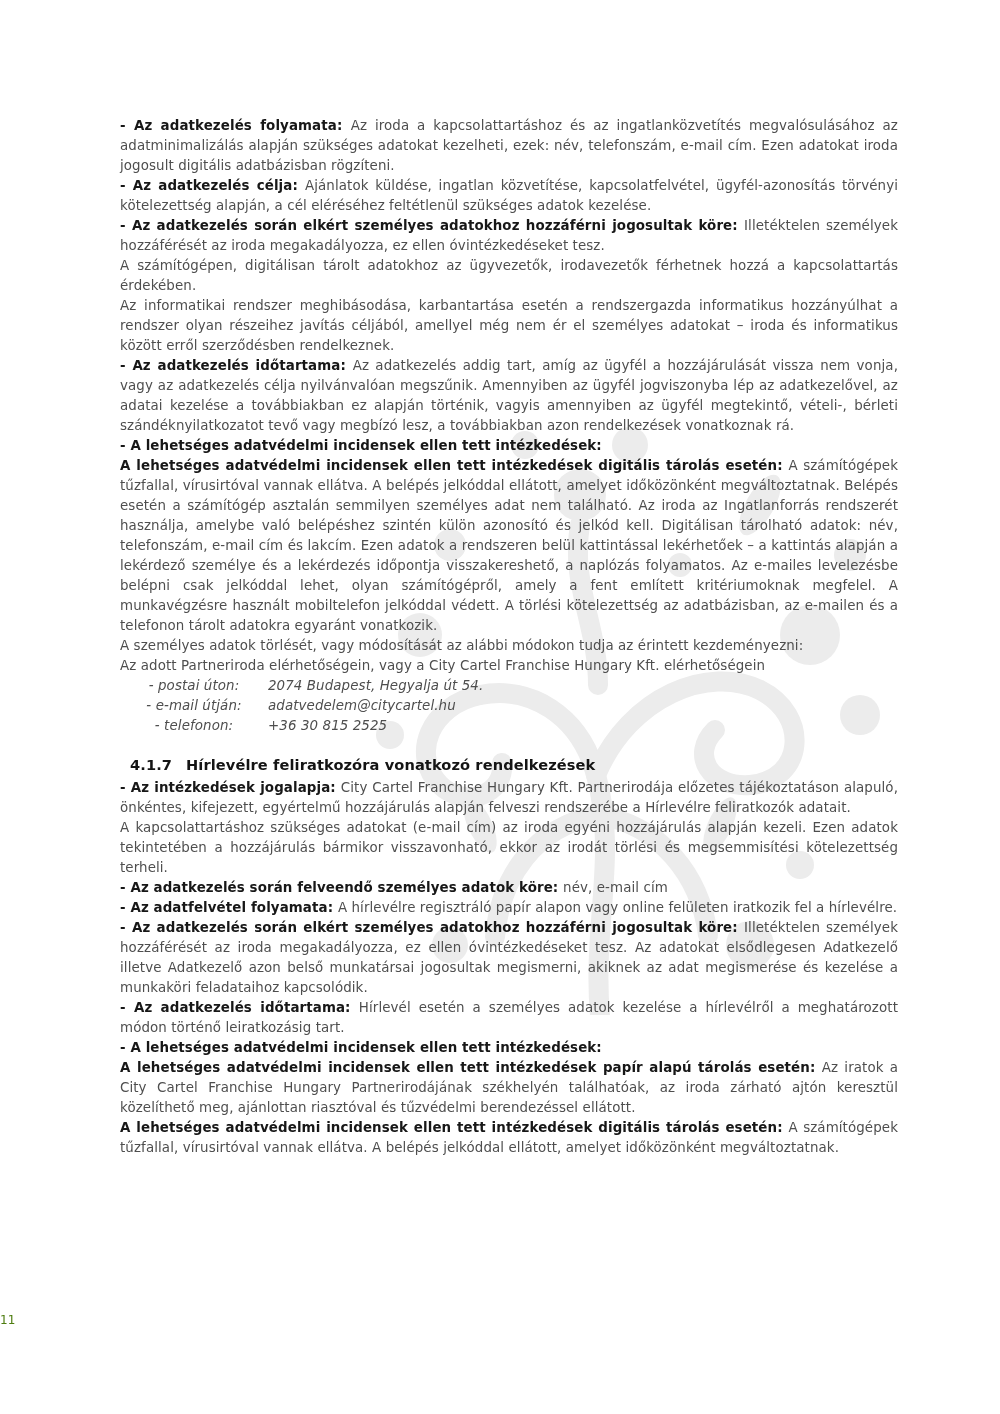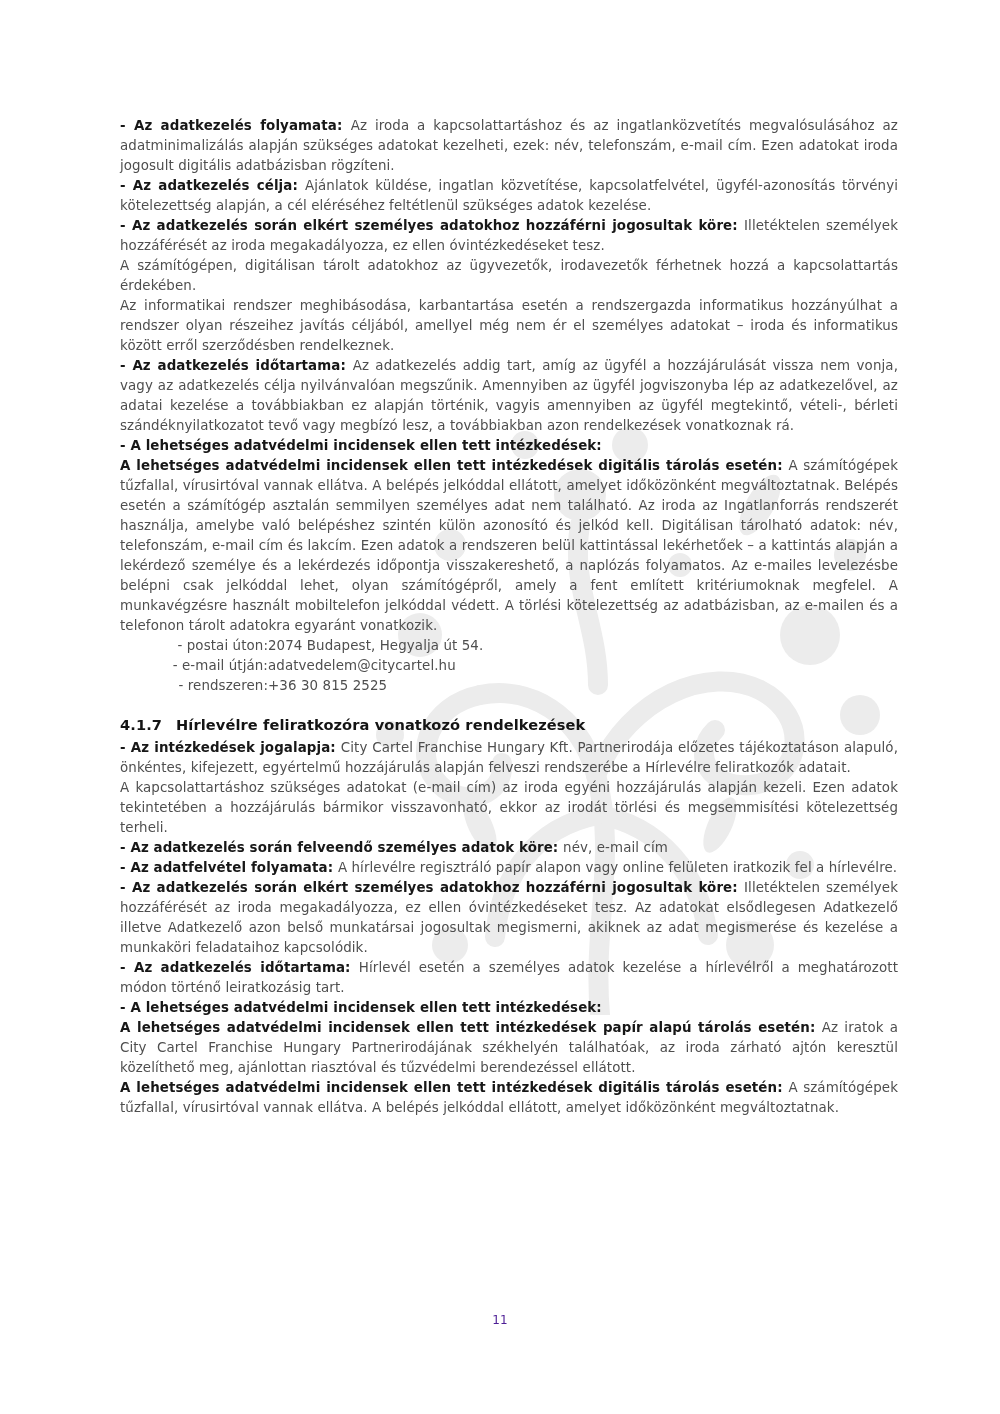--- a/index.html
+++ b/index.html
@@ -38,47 +38,49 @@
   .para {
     margin: 0;
     text-align: justify;
   }
   .lead {
     font-weight: 700;
     color: #171717;
   }
   .contact-row {
     display: flex;
-    text-align: right;
+    text-align: center;
+    font-style: italic;
   }
   .contact-label {
     width: 148px;
     flex-shrink: 0;
   }
   .heading {
     display: flex;
     align-items: baseline;
     margin: 19px 0 3px 0;
     font-size: 14.6px;
     font-weight: 700;
     color: #141414;
   }
   .heading-number {
     display: inline-block;
     width: 56px;
     flex-shrink: 0;
+    margin-left: 10px;
   }
   .page-number {
     position: absolute;
     left: 0;
     top: 1313px;
     width: 100%;
-    text-align: center;
+    text-align: left;
     font-size: 12px;
-    color: #4c1d95;
+    color: #4d7c0f;
     z-index: 1;
   }
 </style>
 </head>
 <body>
 
 <div class="page">
 
   <svg class="watermark" viewBox="0 0 560 630" aria-hidden="true">
     <g fill="none" stroke="#ececec" stroke-width="20" stroke-linecap="round">
@@ -120,32 +122,34 @@
     <p class="para"><span>A számítógépen, digitálisan tárolt adatokhoz az ügyvezetők, irodavezetők férhetnek hozzá a kapcsolattartás érdekében.</span></p>
 
     <p class="para"><span>Az informatikai rendszer meghibásodása, karbantartása esetén a rendszergazda informatikus hozzányúlhat a rendszer olyan részeihez javítás céljából, amellyel még nem ér el személyes adatokat – iroda és informatikus között erről szerződésben rendelkeznek.</span></p>
 
     <p class="para"><span class="lead">- Az adatkezelés időtartama: </span><span>Az adatkezelés addig tart, amíg az ügyfél a hozzájárulását vissza nem vonja, vagy az adatkezelés célja nyilvánvalóan megszűnik. Amennyiben az ügyfél jogviszonyba lép az adatkezelővel, az adatai kezelése a továbbiakban ez alapján történik, vagyis amennyiben az ügyfél megtekintő, vételi-, bérleti szándéknyilatkozatot tevő vagy megbízó lesz, a továbbiakban azon rendelkezések vonatkoznak rá.</span></p>
 
     <p class="para"><span class="lead">- A lehetséges adatvédelmi incidensek ellen tett intézkedések:</span></p>
 
     <p class="para"><span class="lead">A lehetséges adatvédelmi incidensek ellen tett intézkedések digitális tárolás esetén: </span><span>A számítógépek tűzfallal, vírusirtóval vannak ellátva. A belépés jelkóddal ellátott, amelyet időközönként megváltoztatnak. Belépés esetén a számítógép asztalán semmilyen személyes adat nem található. Az iroda az Ingatlanforrás rendszerét használja, amelybe való belépéshez szintén külön azonosító és jelkód kell. Digitálisan tárolható adatok: név, telefonszám, e-mail cím és lakcím. Ezen adatok a rendszeren belül kattintással lekérhetőek – a kattintás alapján a lekérdező személye és a lekérdezés időpontja visszakereshető, a naplózás folyamatos. Az e-mailes levelezésbe belépni csak jelkóddal lehet, olyan számítógépről, amely a fent említett kritériumoknak megfelel. A munkavégzésre használt mobiltelefon jelkóddal védett. A törlési kötelezettség az adatbázisban, az e-mailen és a telefonon tárolt adatokra egyaránt vonatkozik.</span></p>
 
+    <p class="para"><span>A személyes adatok törlését, vagy módosítását az alábbi módokon tudja az érintett kezdeményezni:</span></p>
 
+    <p class="para"><span>Az adott Partneriroda elérhetőségein, vagy a City Cartel Franchise Hungary Kft. elérhetőségein</span></p>
 
     <div class="contact-row">
       <span class="contact-label">- postai úton:</span>
       <span class="contact-value">2074 Budapest, Hegyalja út 54.</span>
     </div>
     <div class="contact-row">
       <span class="contact-label">- e-mail útján:</span>
       <span class="contact-value">adatvedelem@citycartel.hu</span>
     </div>
     <div class="contact-row">
-      <span class="contact-label">- rendszeren:</span>
+      <span class="contact-label">- telefonon:</span>
       <span class="contact-value">+36 30 815 2525</span>
     </div>
 
     <div class="heading">
       <span class="heading-number">4.1.7</span>
       <span class="heading-title">Hírlevélre feliratkozóra vonatkozó rendelkezések</span>
     </div>
 
     <p class="para"><span class="lead">- Az intézkedések jogalapja: </span><span>City Cartel Franchise Hungary Kft. Partnerirodája előzetes tájékoztatáson alapuló, önkéntes, kifejezett, egyértelmű hozzájárulás alapján felveszi rendszerébe a Hírlevélre feliratkozók adatait.</span></p>
 

